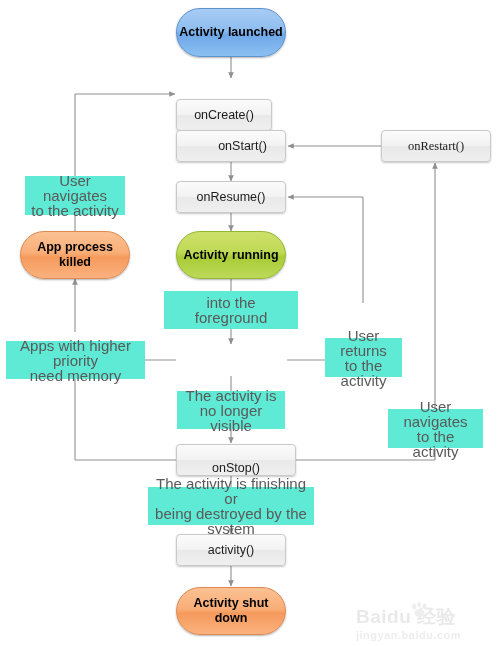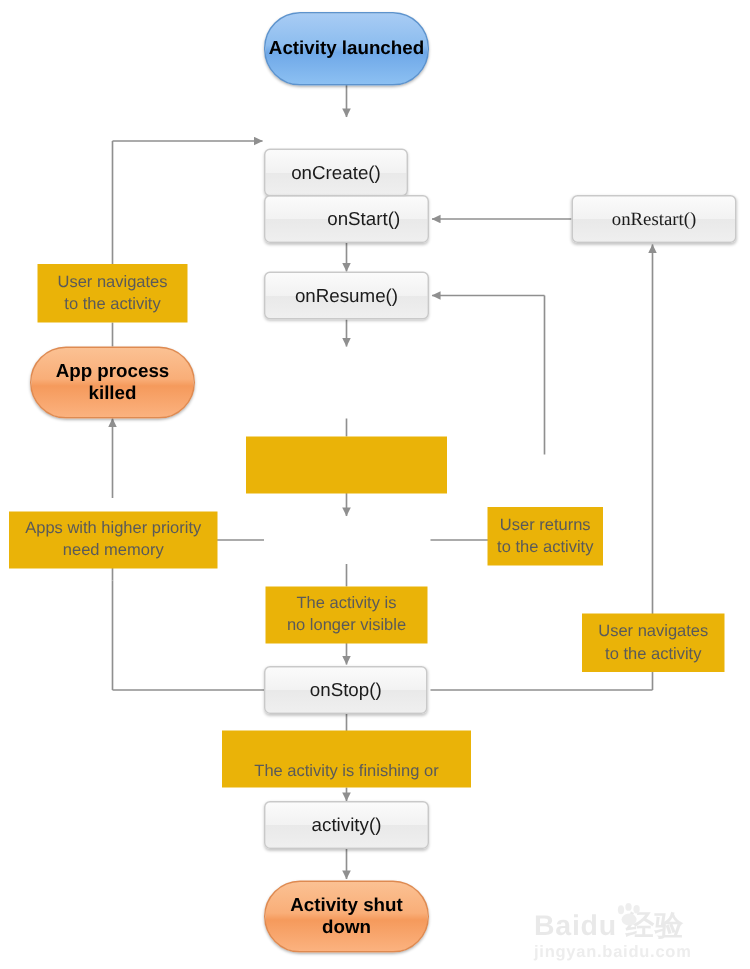--- a/index.html
+++ b/index.html
@@ -69,23 +69,23 @@
     border-radius: 4px;
     background: linear-gradient(180deg, #fbfbfb 0%, #f2f2f2 50%, #e9e9e9 51%, #efefef 100%);
     border: 1px solid #c9c9c9;
     box-shadow: 0 1px 2px rgba(0,0,0,0.22);
     font-size: 12.5px;
     color: #1b1b1b;
   }
 
   
   .label {
-    background: #eab308;
+    background: #5eead4;
     color: #5a5a5a;
-    font-size: 11px;
+    font-size: 15px;
     line-height: 15px;
     padding: 3px 5px;
   }
 
   .label span { display: block; }
 
   
   #watermark {
     position: absolute;
     left: 356px;
@@ -209,23 +209,30 @@
     </div>
   </div>
 
   <div class="node pill pill-killed" style="left:20px; top:231px; width:110px; height:48px;">
     <div>
       <span>App process</span>
       <span>killed</span>
     </div>
   </div>
 
+  <div class="node pill pill-running" style="left:176px; top:231px; width:110px; height:48px;">
+    <div>
+      <span>Activity</span>
+      <span>running</span>
+    </div>
+  </div>
 
   <div class="node label" style="left:164px; top:291px; width:134px; height:38px;">
     <div>
+      <span>into the foreground</span>
     </div>
   </div>
 
   <div class="node label" style="left:325px; top:338px; width:77px; height:39px;">
     <div>
       <span>User returns</span>
       <span>to the activity</span>
     </div>
   </div>
 
@@ -244,27 +251,28 @@
     </div>
   </div>
 
   <div class="node label" style="left:388px; top:409px; width:95px; height:39px;">
     <div>
       <span>User navigates</span>
       <span>to the activity</span>
     </div>
   </div>
 
-  <div class="node method" style="left:176px; top:444px; width:109px; height:32px;">
+  <div class="node method" style="left:176px; top:444px; width:120px; height:32px;align-items:flex-end;">
     <span>onStop()</span>
   </div>
 
-  <div class="node label" style="left:148px; top:487px; width:166px; height:38px;align-items:flex-end;">
+  <div class="node label" style="left:148px; top:487px; width:166px; height:38px;">
     <div>
       <span>The activity is finishing or</span>
+      <span>being destroyed by the system</span>
     </div>
   </div>
 
   <div class="node method" style="left:176px; top:534px; width:110px; height:32px;">
     <span>activity()</span>
   </div>
 
   <div class="node pill pill-shutdown" style="left:176px; top:587px; width:110px; height:48px;">
     <div>
       <span>Activity</span>

